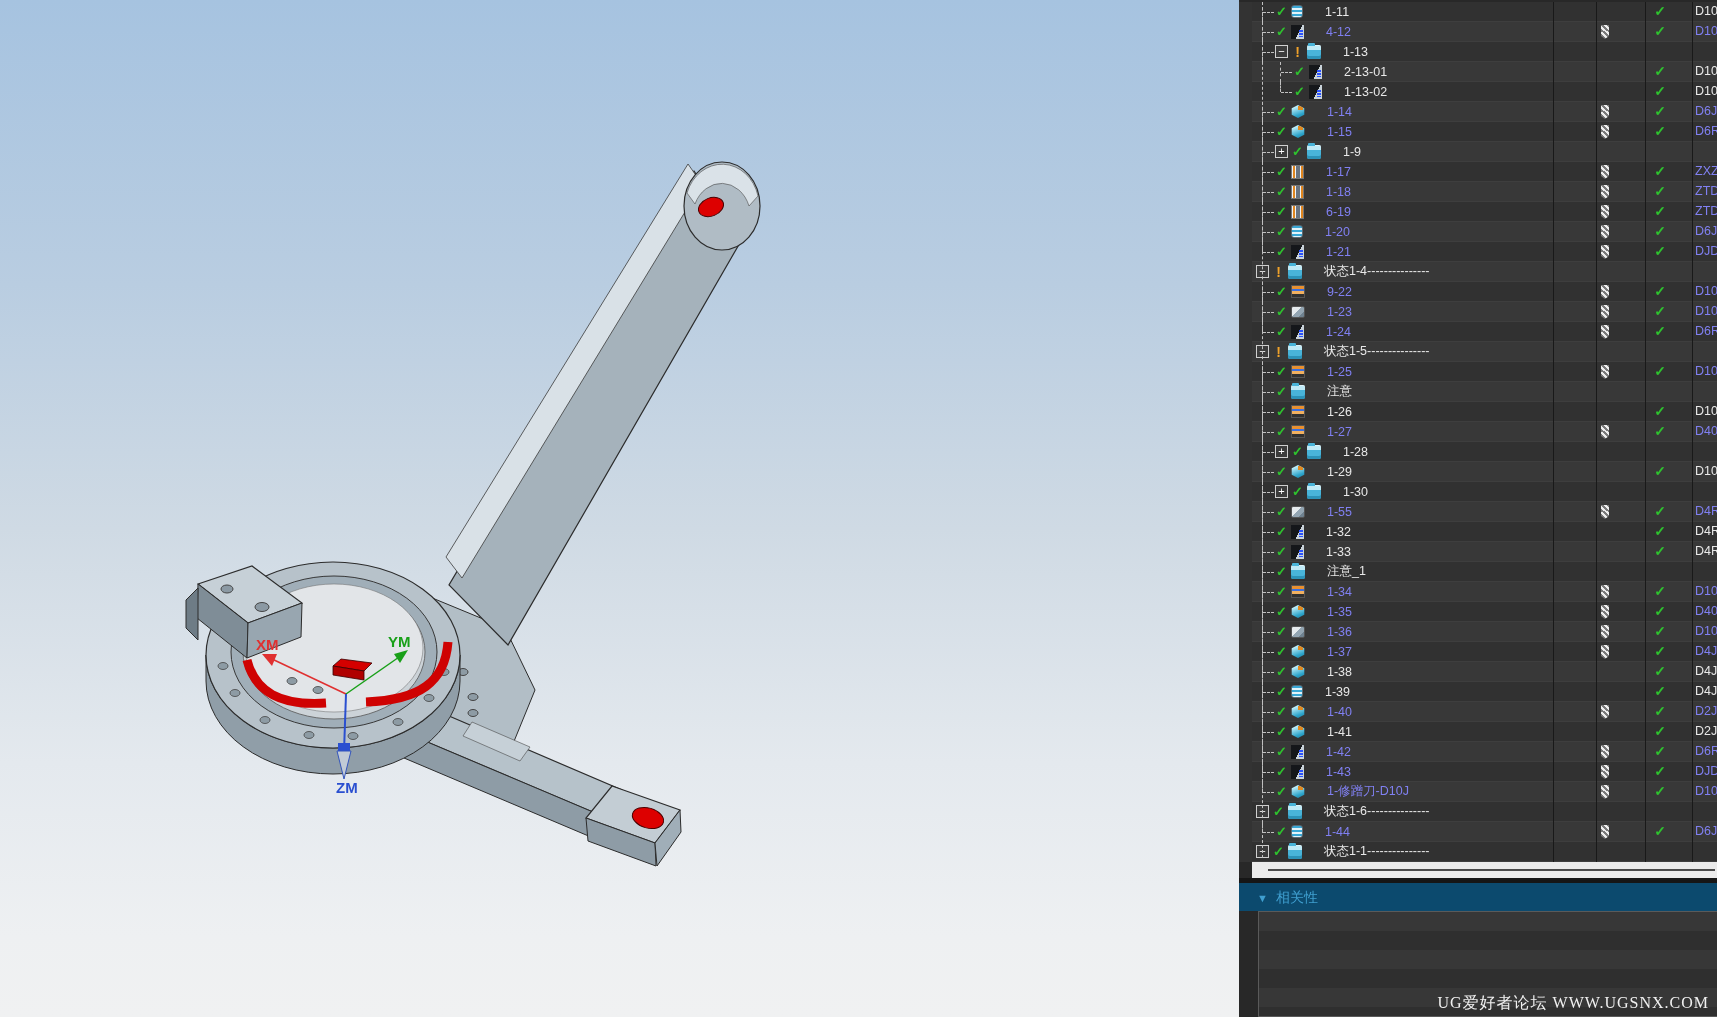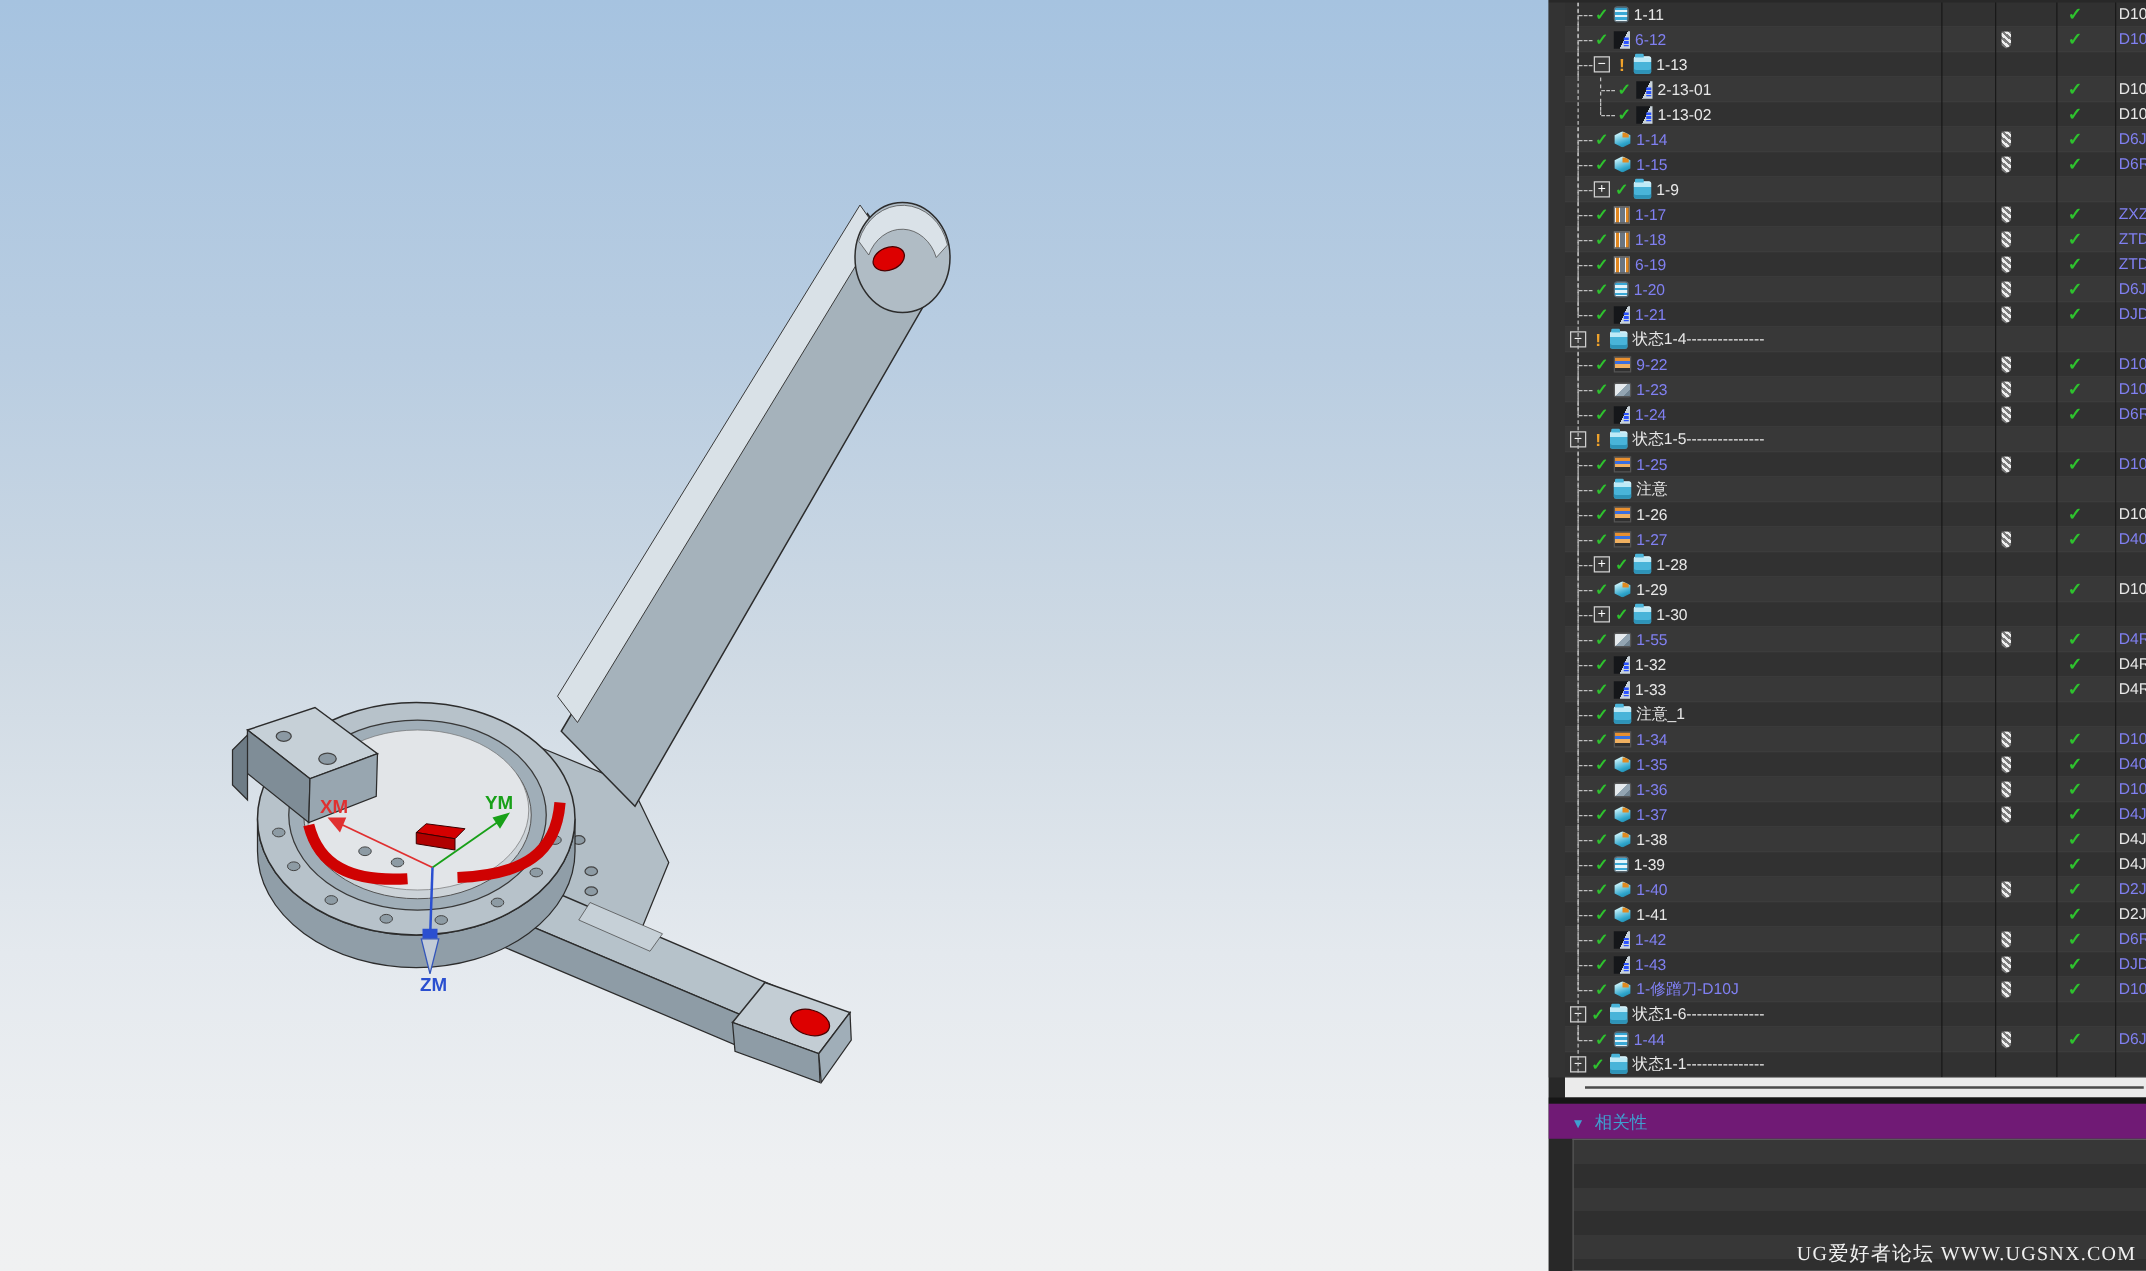--- a/index.html
+++ b/index.html
@@ -25,21 +25,21 @@
   .branch::before{content:"";position:absolute;left:0;top:0;bottom:0;border-left:1px dashed #c0c0c0;}
   .branch.last::before{bottom:10px;}
   .branch::after{content:"";position:absolute;left:1px;top:10px;width:11px;border-top:1px dashed #c0c0c0;}
   .expand{display:inline-block;width:13px;height:13px;box-sizing:border-box;border:1px solid #cfcfcf;
           background:#3c3c3c;color:#fff;font-size:11px;line-height:10px;text-align:center;
           margin-right:3px;flex:none;cursor:pointer;}
   .status{display:inline-block;width:13px;margin-right:3px;text-align:center;
           font-weight:bold;font-size:13px;flex:none;}
   .status.check{color:#2ec22e;}
   .status.warn{color:#f0a22a;font-size:14px;}
-  .lbl{margin-left:0;}
+  .lbl{margin-left:18px;}
   .lbl.chg{color:#8080f2;}
   .ic{display:inline-block;width:14px;height:14px;margin-right:4px;flex:none;position:relative;box-sizing:border-box;}
   .ic-folder{background:linear-gradient(180deg,#bfeaf7 0 34%,#49b4d9 34% 100%);border-radius:2px;
              box-shadow:inset 0 -3px 0 #2d93b8, inset 0 1px 0 rgba(255,255,255,.5);}
   .ic-folder::before{content:"";position:absolute;top:-2px;left:1px;width:7px;height:3px;background:#49b4d9;border-radius:1px 1px 0 0;}
   .ic-thread-mill{width:12px;height:13px;border:1px solid #5a6a74;border-radius:3px;
              background:repeating-linear-gradient(180deg,#39a8d6 0 2px,#e2f3fa 2px 4px);}
   .ic-drill{width:13px;background:linear-gradient(115deg,#15171a 58%,#c9d3da 58%);}
   .ic-drill::after{content:"";position:absolute;right:1px;bottom:2px;width:4px;height:7px;
              background:repeating-linear-gradient(180deg,#2a52ff 0 2px,transparent 2px 3px);}
@@ -63,21 +63,21 @@
   .colline{position:absolute;top:0;height:862px;width:1px;background:#191919;}
   #trunk{position:absolute;left:23px;top:2px;height:856px;border-left:1px dashed #c0c0c0;
          pointer-events:none;}
 
   
   #hscroll{position:absolute;left:13px;right:0;top:862px;height:16px;background:#ebebeb;}
   #hthumb{position:absolute;left:16px;right:2px;top:7px;height:2px;background:#4a4a4a;}
 
   
   #depsep{position:absolute;left:0;right:0;top:878px;height:5px;background:#161616;}
-  #dephead{position:absolute;left:0;right:0;top:883px;height:28px;background:#701a75;
+  #dephead{position:absolute;left:0;right:0;top:883px;height:28px;background:#0c4a6e;
            color:#3f9fd0;font-size:14px;line-height:28px;}
   #dephead .tri{display:inline-block;margin:0 8px 0 18px;font-size:11px;}
   #depbox{position:absolute;left:19px;right:0;top:911px;bottom:0;border:1px solid #5a5a5a;border-right:none;
           background:repeating-linear-gradient(180deg,#373737 0 19px,#2f2f2f 19px 38px);}
   #watermark{position:absolute;right:8px;bottom:2px;color:#f0f0f0;font-size:16px;
              font-family:"Liberation Serif",serif;letter-spacing:1px;}
   #topstrip{position:absolute;left:0;top:0;right:0;height:2px;background:#282828;}
 </style>
 </head>
 <body>
@@ -162,21 +162,21 @@
             <span class="ic ic-thread-mill"></span>
             <span class="lbl">1-11</span>
             <span class="pathchk">✓</span>
             <span class="toolname">D10</span>
           </div>
           <div class="trow alt">
             <span class="sp" style="width: 10px;"></span>
             <span class="branch"></span>
             <span class="status check">✓</span>
             <span class="ic ic-drill"></span>
-            <span class="lbl chg">6-12</span>
+            <span class="lbl chg">4-12</span>
             <span class="tcico"></span>
             <span class="pathchk">✓</span>
             <span class="toolname chg">D10</span>
           </div>
           <div class="trow">
             <span class="sp" style="width: 10px;"></span>
             <span class="branch"></span>
             <span class="expand">−</span>
             <span class="status warn">!</span>
             <span class="ic ic-folder"></span>

